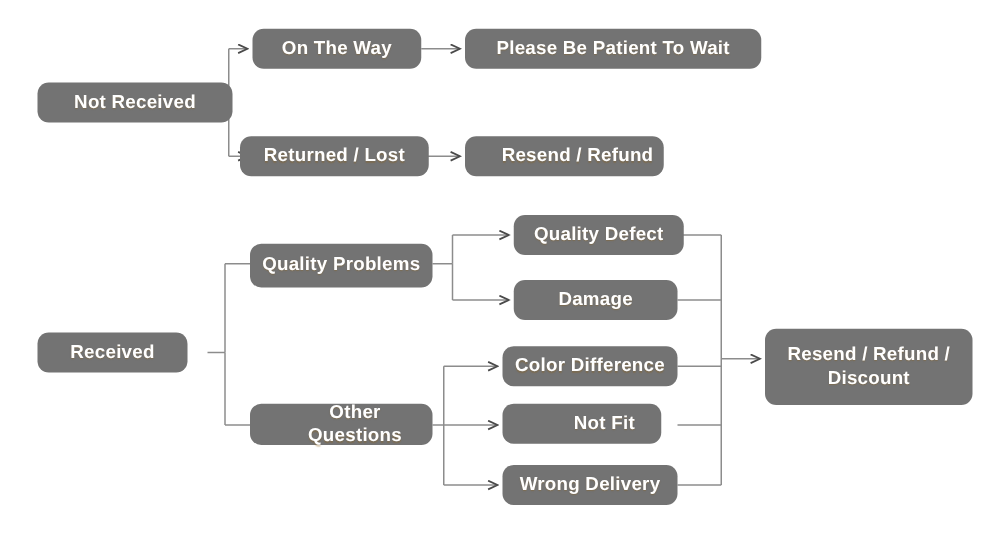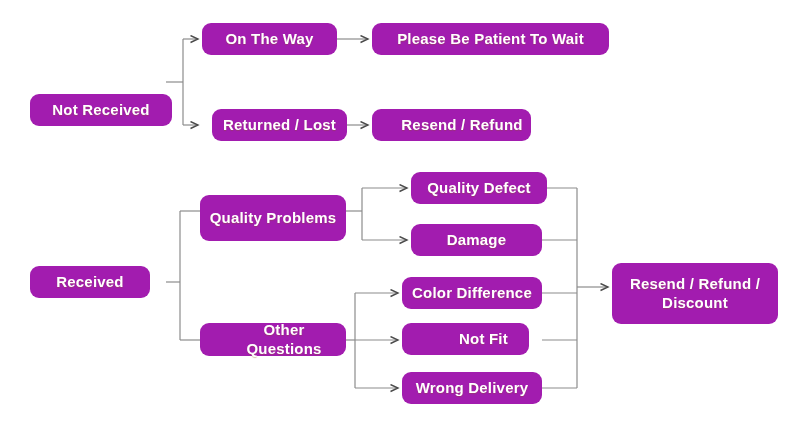--- a/index.html
+++ b/index.html
@@ -23,21 +23,21 @@
     position: absolute;
     left: 0;
     top: 0;
     width: 800px;
     height: 442px;
     pointer-events: none;
   }
   .node {
     position: absolute;
     box-sizing: border-box;
-    background: #a21caf;
+    background: #737373;
     border-radius: 9px;
     color: #ffffff;
     display: flex;
     align-items: center;
     justify-content: center;
     text-align: center;
     font-size: 15px;
     font-weight: bold;
     letter-spacing: 0.2px;
     line-height: 1.22;
@@ -93,45 +93,45 @@
       <path d="M 542 188 L 577 188"></path>
       <path d="M 542 240 L 577 240"></path>
       <path d="M 542 293 L 577 293"></path>
       <path d="M 542 340 L 577 340"></path>
       <path d="M 542 388 L 577 388"></path>
       <path d="M 577 188 L 577 388"></path>
       <path d="M 577 287 L 608 287" marker-end="url(#arrowhead)"></path>
     </g>
   </svg>
 
-  <div class="node" style="left:30px; top:66px; width:142px; height:32px;margin-top:28px;">
+  <div class="node" style="left:30px; top:66px; width:156px; height:32px;">
     <span>Not Received</span>
   </div>
 
   <div class="node" style="left:202px; top:23px; width:135px; height:32px;">
     <span>On The Way</span>
   </div>
 
   <div class="node" style="left:372px; top:23px; width:237px; height:32px;">
     <span>Please Be Patient To Wait</span>
   </div>
 
-  <div class="node" style="left:212px; top:109px; width:135px; height:32px;">
+  <div class="node" style="left:192px; top:109px; width:151px; height:32px;">
     <span>Returned / Lost</span>
   </div>
 
   <div class="node" style="left:372px; top:109px; width:159px; height:32px;padding-left:27px;">
     <span>Resend / Refund</span>
   </div>
 
   <div class="node" style="left:30px; top:266px; width:120px; height:32px;">
     <span>Received</span>
   </div>
 
-  <div class="node" style="left:200px; top:195px; width:146px; height:46px;text-align:center;">
+  <div class="node" style="left:200px; top:195px; width:146px; height:35px;text-align:center;">
     <span>Quality Problems</span>
   </div>
 
   <div class="node" style="left:200px; top:323px; width:146px; height:33px;padding-left:28px;">
     <span>Other Questions</span>
   </div>
 
   <div class="node" style="left:411px; top:172px; width:136px; height:32px;">
     <span>Quality Defect</span>
   </div>

